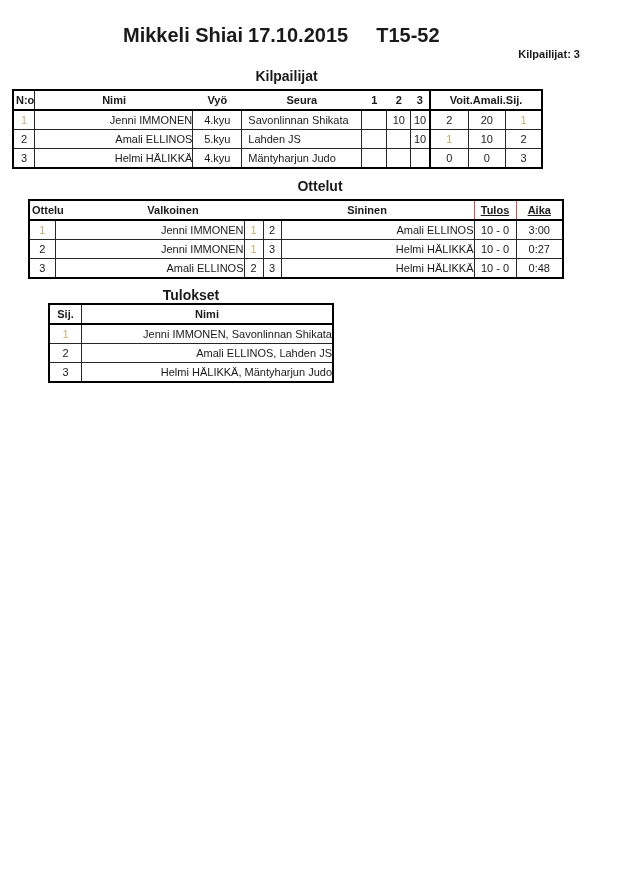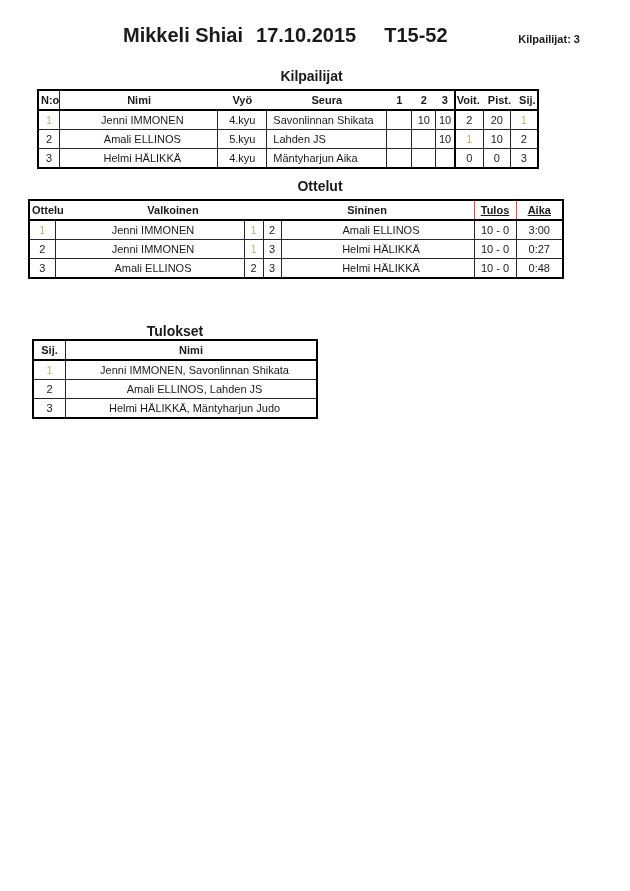--- a/index.html
+++ b/index.html
@@ -8,63 +8,63 @@
     background:#ffffff; color:#1a1a1a;
     font-family:"Liberation Sans","DejaVu Sans",sans-serif;
     overflow:hidden;
   }
 
   
   .main-title {
     position:absolute; left:123px; top:24px;
     font-size:20px; font-weight:bold; white-space:nowrap; letter-spacing:0px;
   }
-  .main-title .t-date { margin-left:13px; }
+  .main-title .t-date { margin-left:5px; }
   .main-title .t-cat  { margin-left:28px; }
 
   .comp-count {
-    position:absolute; top:33px; right:50px;
+    position:absolute; top:48px; right:50px;
     font-size:11px; font-weight:bold;
   }
 
   
   .section { position:absolute; }
   .sec-title {
     text-align:center; font-size:14px; font-weight:bold;
     line-height:16px; margin-bottom:5px;
   }
-  .sec-kilpailijat { left:37px;  top:68px;  width:549px; }
+  .sec-kilpailijat { left:12px;  top:68px;  width:549px; }
   .sec-ottelut     { left:28px;  top:178px; width:584px; }
-  .sec-tulokset    { left:32px;  top:287px; width:286px;margin-top:36px; }
+  .sec-tulokset    { left:48px;  top:287px; width:286px; }
   .sec-tulokset .sec-title { margin-bottom:0; }
 
   
   table.tbl {
     border-collapse:collapse; table-layout:fixed;
     border:2px solid #000;
   }
   .tbl th, .tbl td {
     padding:0; font-size:11px; white-space:nowrap; overflow:visible;
     height:18px; vertical-align:middle;
   }
   .tbl thead tr { height:17px; }
   .tbl th {
     font-weight:bold; text-align:center;
     border:none; border-bottom:2px solid #000;
   }
   .tbl td { border:1px solid #262626; text-align:center; }
-  .tbl td.name  { text-align:center; padding-left:7px; }
+  .tbl td.name  { text-align:right; padding-left:7px; }
   .tbl td.seura { text-align:left; padding-left:6px;margin-left:16px; }
   th.brd-r { border-right:1px solid #262626; }
   th.brd-l { border-left:1px solid #ef4444;text-decoration:underline; }
   .bl2 { border-left:2px solid #000 !important; }
   th.pad-l { text-align:left; padding-left:2px; }
 
   
-  .split3 { display:flex; justify-content:space-between; padding:0 1px;gap:8px; }
+  .split3 { display:flex; justify-content:space-between; padding:0 19px; }
 
   
   th.hbig { position:relative;margin-top:11px; }
   .h-abs  { position:absolute; top:50%; }
   .h-ottelu { left:2px;   transform:translateY(-50%); }
   .h-valk   { left:143px; transform:translate(-50%,-50%); }
   .h-sin    { left:337px; transform:translate(-50%,-50%); }
 
   
   .faint { color:#c3ae72; }
@@ -99,21 +99,21 @@
           <th class="brd-r pad-l">N:o</th>
           <th>Nimi</th>
           <th>Vyö</th>
           <th>Seura</th>
           <th>1</th>
           <th>2</th>
           <th>3</th>
           <th colspan="3" class="bl2">
             <div class="split3">
               <span>Voit.</span>
-              <span>Pist.</span>
+              <span>Amali.</span>
               <span>Sij.</span>
             </div>
           </th>
         </tr>
       </thead>
       <tbody>
         <tr>
           <td class="faint">1</td>
           <td class="name">Jenni IMMONEN</td>
           <td>4.kyu</td>
@@ -134,21 +134,21 @@
           <td></td>
           <td>10</td>
           <td class="bl2 faint">1</td>
           <td>10</td>
           <td>2</td>
         </tr>
         <tr>
           <td>3</td>
           <td class="name">Helmi HÄLIKKÄ</td>
           <td>4.kyu</td>
-          <td class="seura">Mäntyharjun Aika</td>
+          <td class="seura">Mäntyharjun Judo</td>
           <td></td>
           <td></td>
           <td></td>
           <td class="bl2">0</td>
           <td>0</td>
           <td>3</td>
         </tr>
       </tbody>
     </table>
   </div>

